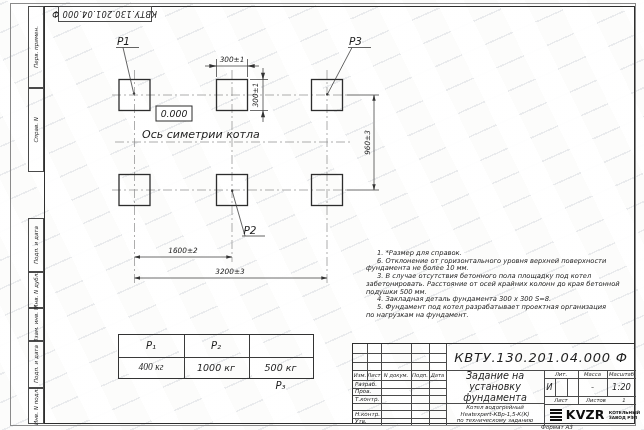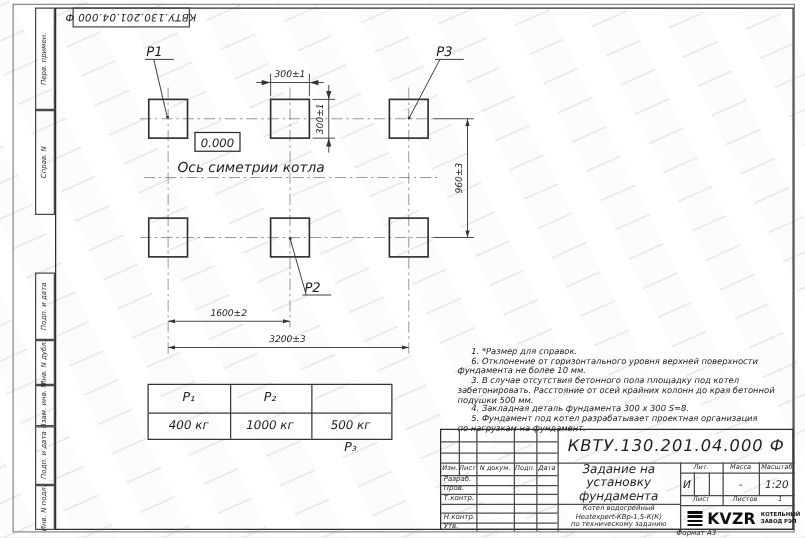--- a/index.html
+++ b/index.html
@@ -12,24 +12,24 @@
   .abs{position:absolute;}
   .outer{left:10px;top:3px;width:626px;height:423px;border:1px solid #8a8a8a;box-sizing:border-box;}
   .frame{left:44px;top:6px;width:591px;height:418px;border:1.5px solid #2e2e2e;box-sizing:border-box;}
   .mcell{position:absolute;left:28px;width:16px;border:1px solid #4a4a4a;box-sizing:border-box;
          display:flex;align-items:center;justify-content:center;background:transparent;}
   .mcell span{writing-mode:vertical-rl;transform:rotate(180deg);font-size:5.6px;font-style:italic;
               white-space:nowrap;color:#2a2a2a;}
   .corner{left:58px;top:6px;width:94px;height:16px;border:1px solid #4a4a4a;box-sizing:border-box;
           display:flex;align-items:center;justify-content:center;}
   .corner span{transform:rotate(180deg);font-size:8.2px;font-style:italic;white-space:nowrap;letter-spacing:.3px;}
-  .notes{left:366px;top:250px;width:270px;font-size:6.7px;line-height:7.7px;font-style:italic;color:#202020;margin-top:28px;}
+  .notes{left:366px;top:250px;width:270px;font-size:6.7px;line-height:7.7px;font-style:italic;color:#202020;}
   .notes div{white-space:nowrap;}
   .notes .ind{padding-left:11px;}
-  .ptable{left:118px;top:307px;width:196px;height:45px;border:1.3px solid #333;box-sizing:border-box;padding-left:48px;}
+  .ptable{left:118px;top:334px;width:196px;height:45px;border:1.3px solid #333;box-sizing:border-box;padding-left:48px;}
   .ptable .vl{position:absolute;top:0;bottom:0;width:1px;background:#3a3a3a;}
   .ptable .hl{position:absolute;left:0;right:0;height:1px;background:#3a3a3a;}
   .pcell{position:absolute;display:flex;align-items:center;justify-content:center;
          font-style:italic;white-space:nowrap;}
   .tb{left:352px;top:343px;width:283px;height:81px;border:1.5px solid #2e2e2e;box-sizing:border-box;}
   .tb .vl{position:absolute;width:1px;background:#4a4a4a;}
   .tb .hl{position:absolute;height:1px;background:#4a4a4a;}
   .tb .lab{position:absolute;display:flex;align-items:center;justify-content:center;
            font-size:5.3px;font-style:italic;white-space:nowrap;}
   .tb .stf{position:absolute;left:0;width:28px;padding-left:2px;display:flex;align-items:center;
@@ -172,21 +172,21 @@
     <div>по нагрузкам на фундамент.</div>
   </div>
 
   <div class="abs ptable">
     <div class="vl" style="left:64.5px;"></div>
     <div class="vl" style="left:129.5px;"></div>
     <div class="hl" style="top:21.5px;"></div>
     <div class="pcell" style="left:0;top:0;width:64px;height:21px;font-size:10px;">P₁</div>
     <div class="pcell" style="left:65px;top:0;width:64px;height:21px;font-size:10px;">P₂</div>
     <div class="pcell" style="left:130px;top:0;width:63px;height:21px;font-size:10px;margin-top:40px;">P₃</div>
-    <div class="pcell" style="left:0;top:22px;width:64px;height:20px;font-size:9.5px;">400 кг</div>
+    <div class="pcell" style="left:0;top:22px;width:64px;height:20px;font-size:9.5px;font-family:Liberation Serif, serif;">400 кг</div>
     <div class="pcell" style="left:65px;top:22px;width:64px;height:20px;font-size:9.5px;">1000 кг</div>
     <div class="pcell" style="left:130px;top:22px;width:63px;height:20px;font-size:9.5px;">500 кг</div>
   </div>
 
   <div class="abs tb">
 
     <div class="vl" style="left:14px;top:0;height:36px;"></div>
     <div class="vl" style="left:28px;top:0;height:81px;"></div>
     <div class="vl" style="left:58px;top:0;height:81px;"></div>
     <div class="vl" style="left:76px;top:0;height:81px;"></div>

